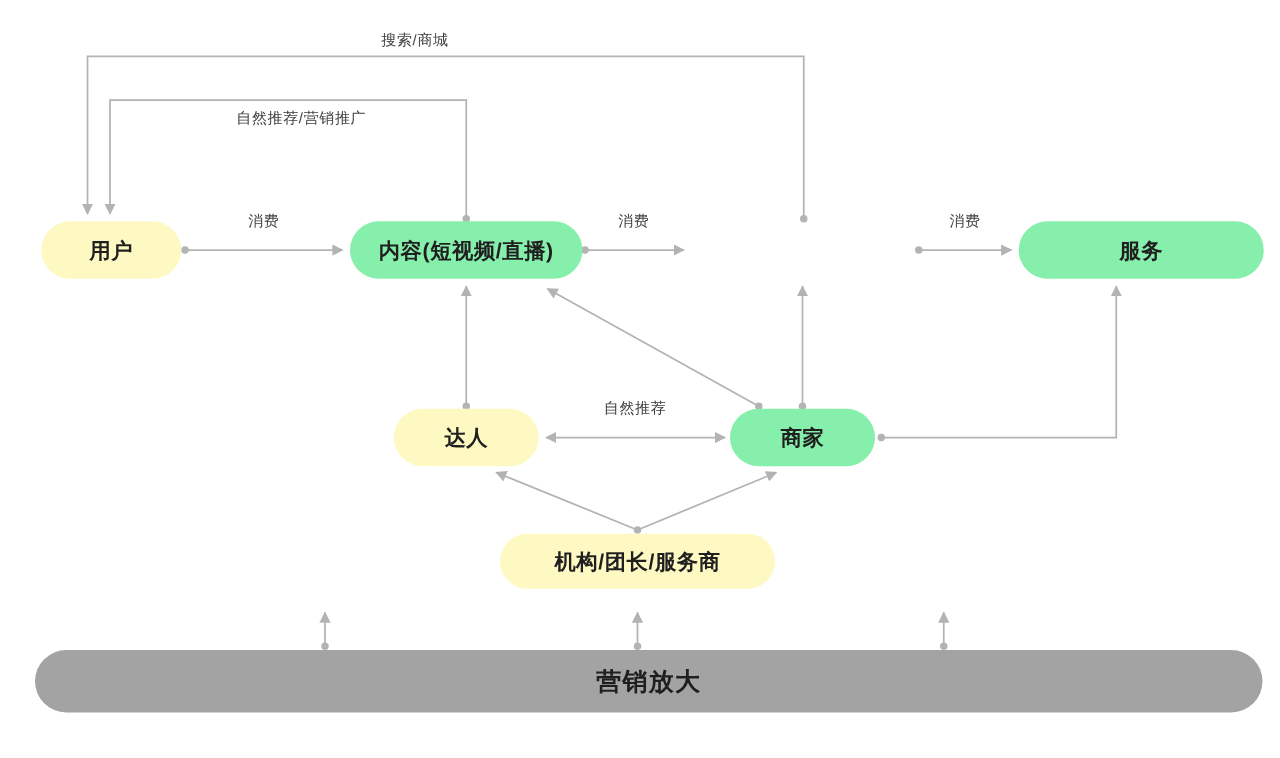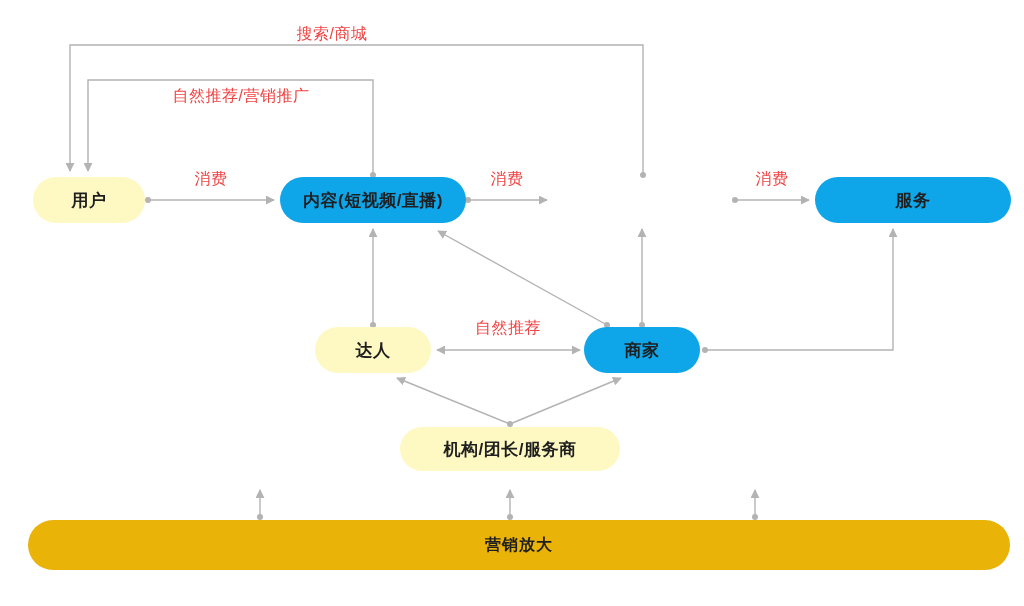--- a/index.html
+++ b/index.html
@@ -7,28 +7,28 @@
     position:relative;width:1024px;height:606px;background:#ffffff;overflow:hidden;
     font-family:"Liberation Sans","DejaVu Sans",sans-serif;
   }
   svg.edges{position:absolute;left:0;top:0;width:1024px;height:606px;}
   .node{
     position:absolute;display:flex;align-items:center;justify-content:center;
     border-radius:26px;font-weight:bold;font-size:17px;color:#1f1f1f;
     white-space:nowrap;letter-spacing:.5px;
   }
   .cyan{background:#fef9c3;}
-  .pink{background:#0ea5e9;}
+  .pink{background:#86efac;}
   .bar{
     position:absolute;display:flex;align-items:center;justify-content:center;
-    background:#eab308;border-radius:25px;font-weight:bold;font-size:16px;color:#1f1f1f;
+    background:#a3a3a3;border-radius:25px;font-weight:bold;font-size:20px;color:#1f1f1f;
     letter-spacing:1px;
   }
   .edge-label{
-    position:absolute;transform:translateX(-50%);font-size:16px;color:#ef4444;
+    position:absolute;transform:translateX(-50%);font-size:12px;color:#404040;
     white-space:nowrap;letter-spacing:.5px;
   }
 </style>
 </head>
 <body>
 
 <div class="canvas">
 
   <svg class="edges" viewBox="0 0 1024 606" xmlns="http://www.w3.org/2000/svg">
     <defs>

